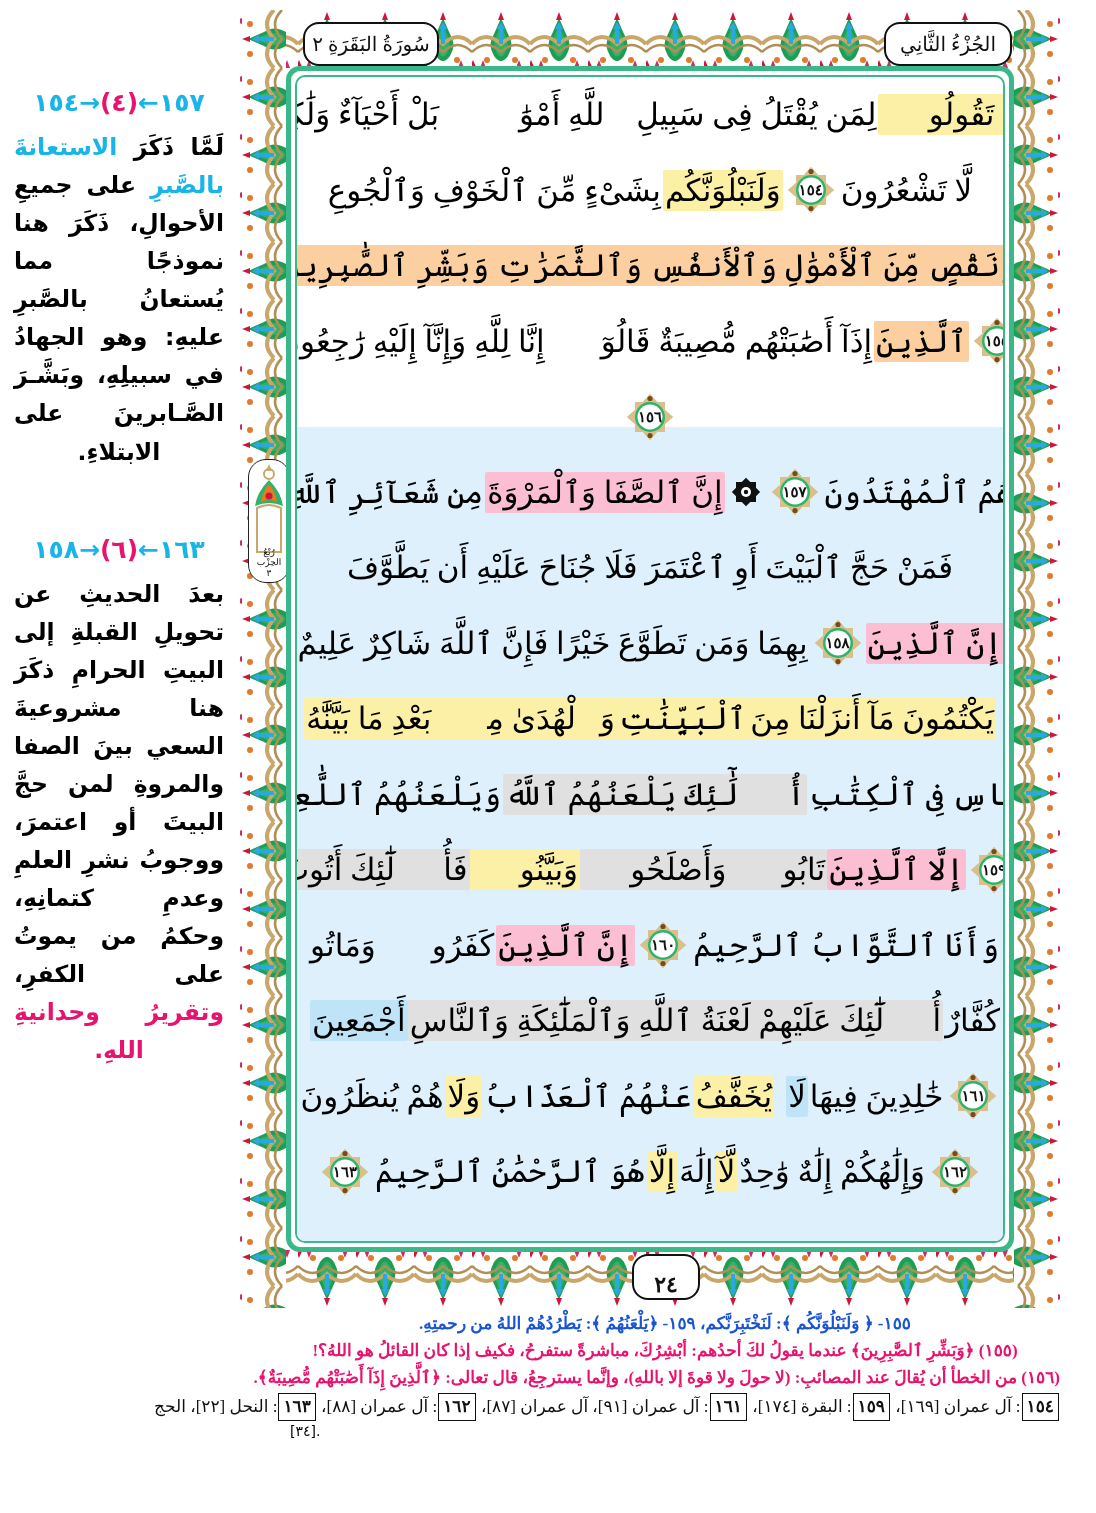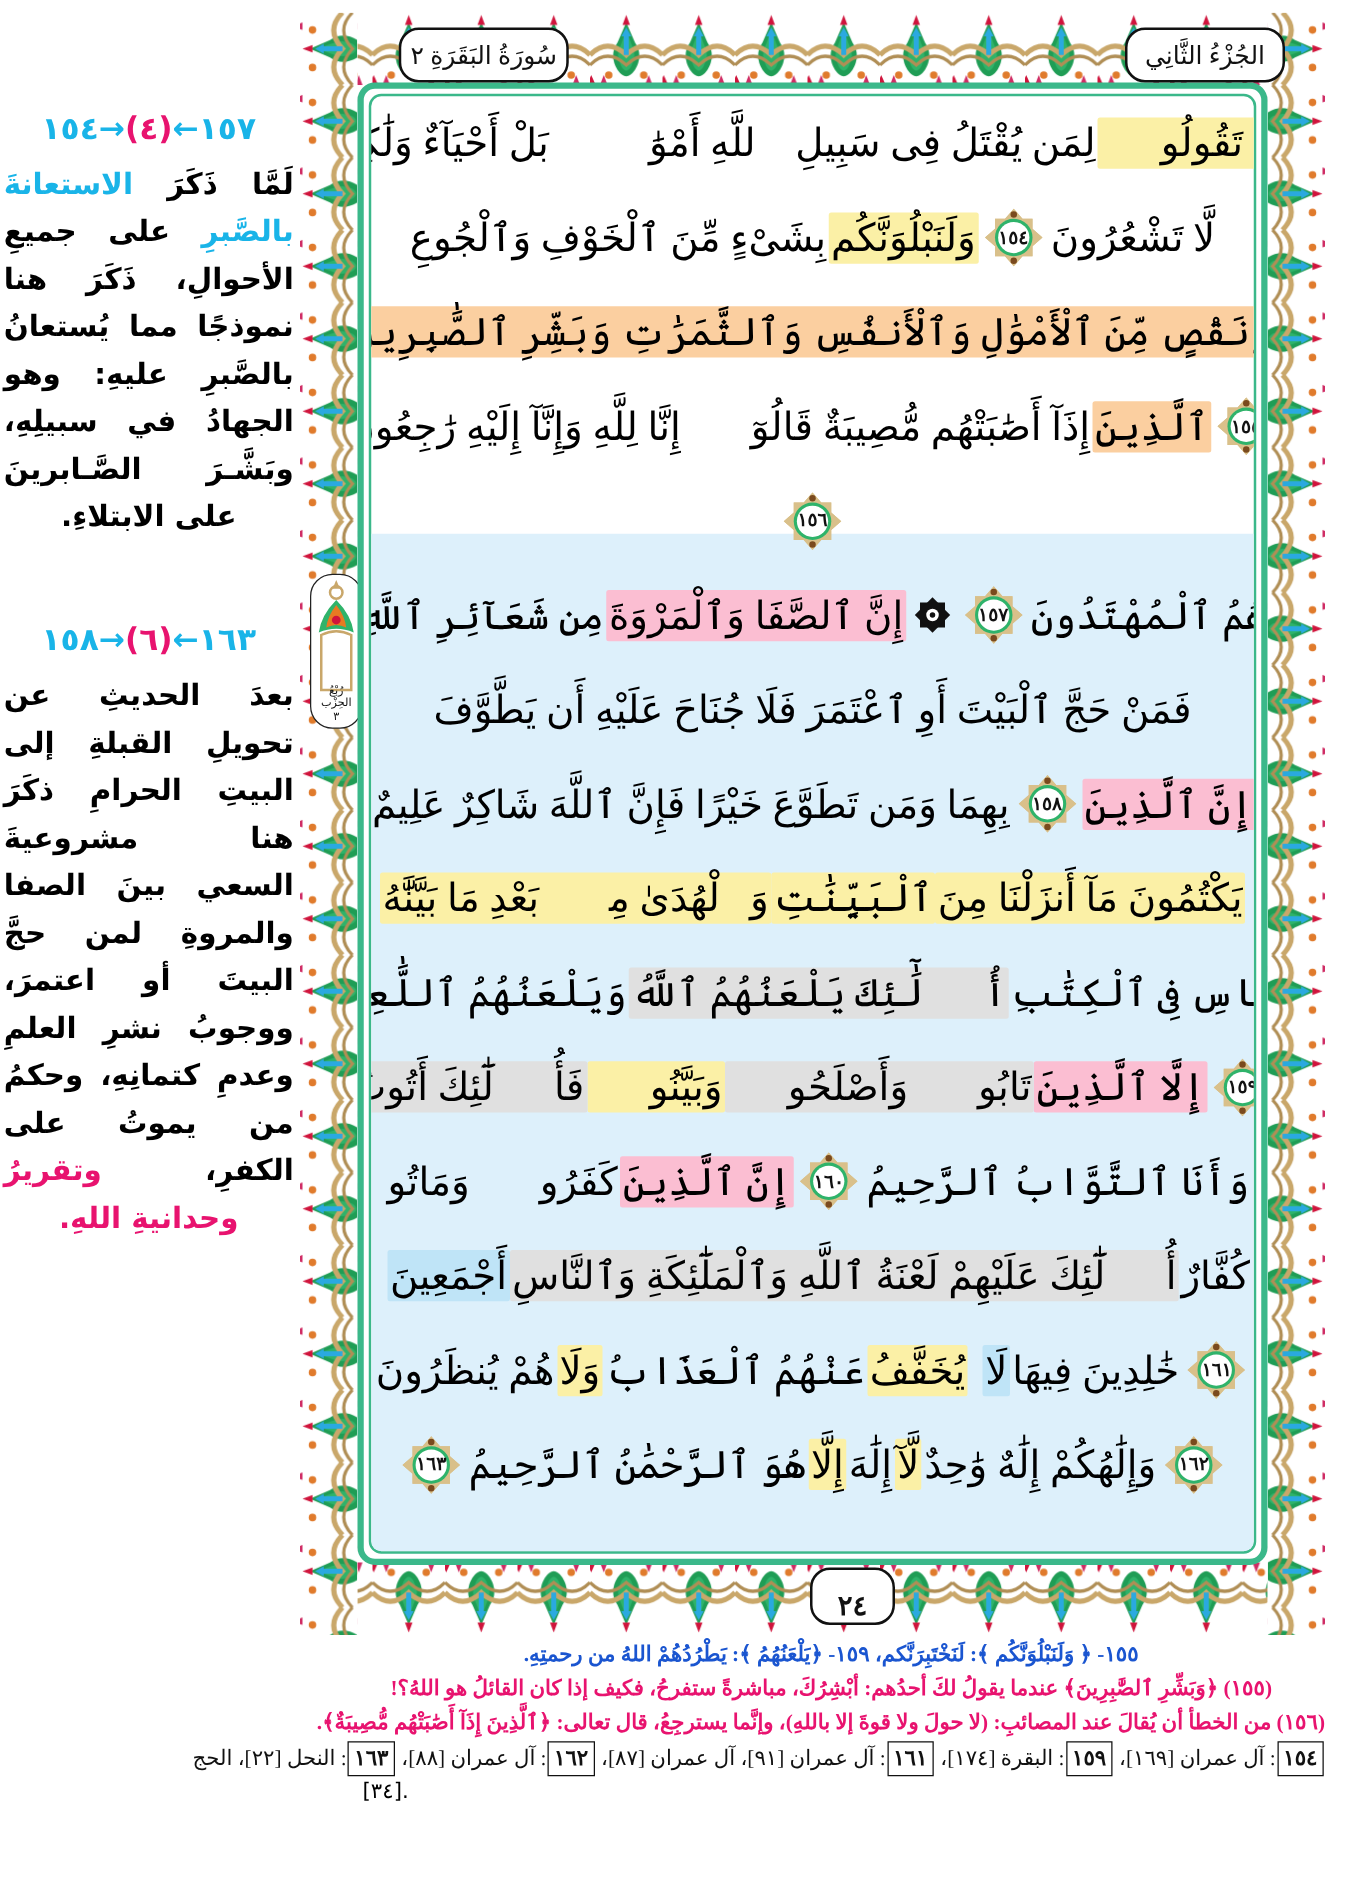--- a/index.html
+++ b/index.html
@@ -22,21 +22,21 @@
     text-align:center;font-size:25px;font-weight:bold;
     letter-spacing:-1px;line-height:1.2;margin-bottom:10px;
     white-space:nowrap;direction:ltr;
   }
   .side-head .num{color:#19b4e8;}
   .side-head .paren{color:#e8136f;}
   .side-head .arrow{color:#19b4e8;font-weight:bold;}
   .side-body{
     font-size:23.5px;line-height:1.62;color:#000;font-weight:bold;
     text-align:justify;text-align-last:center;
-    direction:rtl;padding:0 3px;
+    direction:rtl;padding:0 14px;
   }
   .hl-cyan{color:#19b4e8;}
   .hl-magenta{color:#e8136f;}
   .side-gap{height:56px;}
 
   
   .orn-band{
     position:absolute;
     background:#ffffff;
     overflow:hidden;
@@ -118,21 +118,21 @@
     position:absolute;left:0;bottom:4px;width:100%;
     text-align:center;font-size:9px;line-height:1.15;
     font-family:"Liberation Serif",serif;color:#111;direction:rtl;
   }
 
   
   .cartouche{
     position:absolute;background:#fff;border:2px solid #111;
     border-radius:16px;display:flex;align-items:center;justify-content:center;
     font-family:"Liberation Serif","DejaVu Serif",serif;
-    color:#111;direction:rtl;white-space:nowrap;z-index:5;margin-left:16px;
+    color:#111;direction:rtl;white-space:nowrap;z-index:5;
   }
   .c-surah{left:303px;top:22px;width:132px;height:40px;font-size:20px;}
   .c-juz{left:884px;top:22px;width:124px;height:40px;font-size:20px;}
   .c-catch{left:250px;top:1254px;width:190px;height:42px;font-size:17px;}
   .c-page{left:632px;top:1254px;width:64px;height:42px;font-size:22px;font-weight:bold;align-items:flex-end;}
 
   
   .notes{
     position:absolute;left:270px;top:1312px;width:790px;
     direction:rtl;text-align:center;
@@ -146,21 +146,21 @@
   .n-mag{color:#e8136f;}
   .refs{
     direction:rtl;text-align:center;font-size:17px;color:#111;
     font-family:"Liberation Serif","DejaVu Serif",serif;
     line-height:1.5;margin-top:2px;white-space:nowrap;
   }
   .refbox{
     display:inline-block;border:1.5px solid #111;padding:0 4px;
     margin:0 1px;font-weight:bold;
   }
-  .refs-last{text-align:left;padding-left:20px;direction:ltr;font-size:17px;margin-top:2px;}
+  .refs-last{text-align:left;padding-left:20px;direction:ltr;font-size:14px;margin-top:2px;}
 </style>
 </head>
 <body>
 
 <div class="page">
 
   <svg style="position:absolute;width:0;height:0" aria-hidden="true">
     <defs>
       <pattern id="ornH" x="0" y="0" width="58" height="62" patternUnits="userSpaceOnUse">
         <rect width="58" height="62" fill="#ffffff"></rect>

